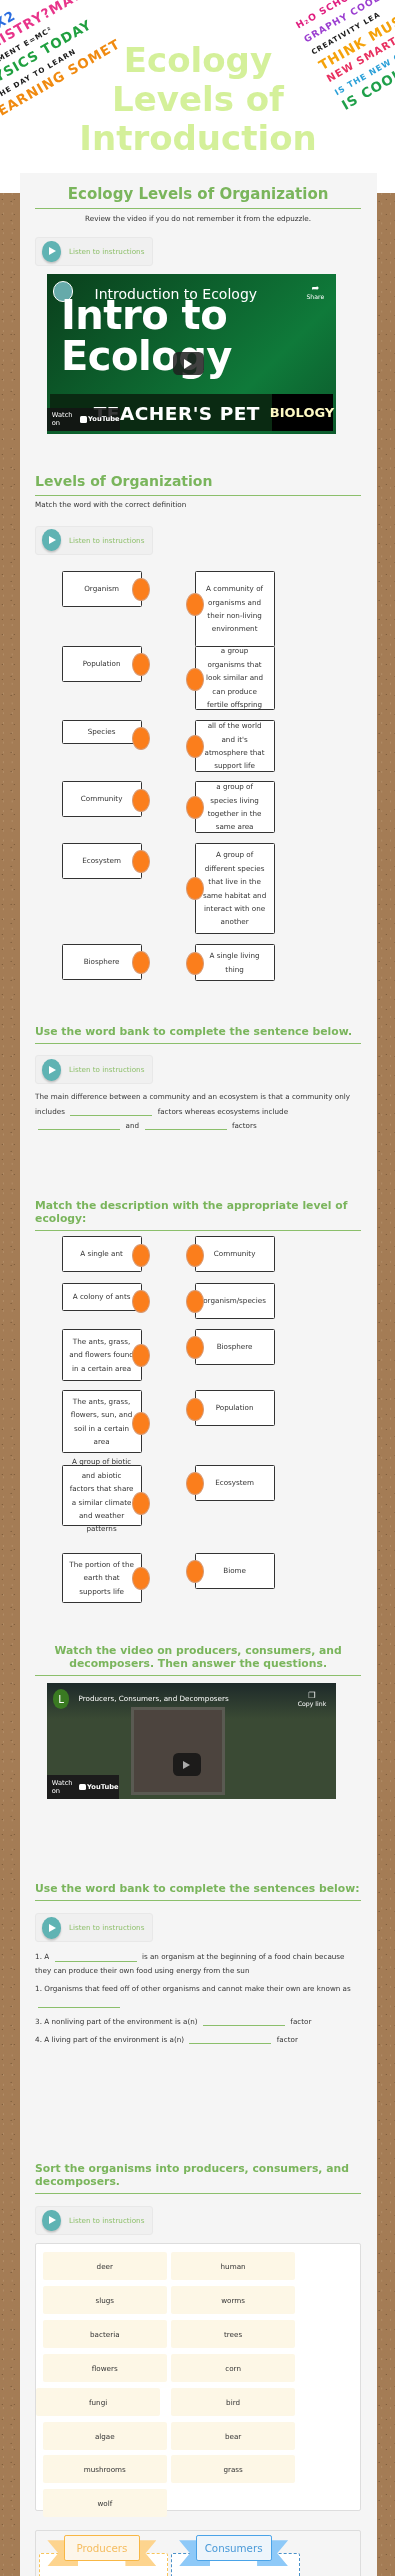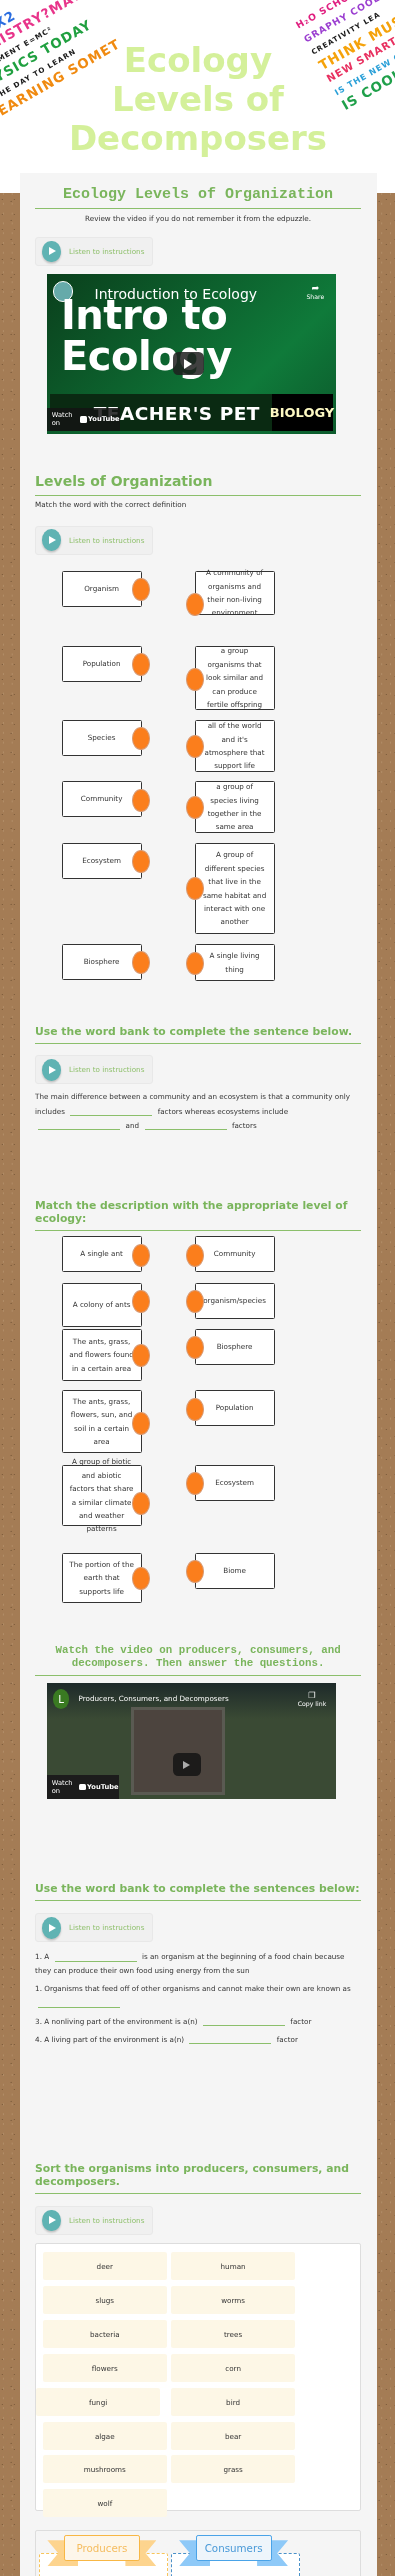--- a/index.html
+++ b/index.html
@@ -35,21 +35,21 @@
   .panel {
     position: absolute; left: 19.6px; top: 173px; width: 357px; height: 2514px;
     background: #f5f5f5;
   }
   .section { position: absolute; left: 15.5px; width: 326px; }
   .sec-title {
     font-family: "DejaVu Sans", sans-serif; font-weight: bold; color: #7ab55c;
     font-size: 13.4px; line-height: 15.5px;
   }
   .sec-title.sm { font-size: 10.8px; line-height: 13.4px; }
-  .sec-title.center { text-align: center; font-family: Liberation Mono, monospace; }
+  .sec-title.center { text-align: center; }
   .rule { height: 0.5px; background: #8bbf6b; margin-top: 5.2px; }
   .para { font-size: 7.2px; color: #333; line-height: 14px; }
   .listen {
     display: flex; align-items: center; width: 118px; height: 29px;
     background: #f0f0f0; border: 0.5px solid #e8e8e8; border-radius: 3.1px;
     padding-left: 6.2px;
   }
   .play-circle {
     width: 18.5px; height: 21.6px; border-radius: 50%; background: #5fb3b3;
     box-shadow: 0 1.5px 2.1px rgba(0,0,0,0.2);
@@ -106,21 +106,21 @@
     <span style="color:#9b3fd0;font-size:9.3px">GRAPHY COOL</span>
     <span style="color:#1a1a1a;font-size:7.2px">CREATIVITY LEA</span>
     <span style="color:#f5a20a">THINK MUSIC</span>
     <span style="color:#e83060;font-size:10.3px">NEW SMART &amp; WON</span>
     <span style="color:#2aa0d8;font-size:8.2px">IS THE NEW CU</span>
     <span style="color:#1fa04a">IS COOL PHY</span>
   </div>
   <div class="hero-title">
     <div>Ecology</div>
     <div>Levels of</div>
-    <div>Decomposers</div>
+    <div>Introduction</div>
   </div>
 </div>
 
 <div class="panel">
 
   <div class="section" style="top:14.4px">
     <div class="sec-title center" style="font-size:15px">Ecology Levels of Organization</div>
     <div class="rule"></div>
     <div class="para" style="text-align:center;margin-top:3.1px">Review the video if you do not remember it from the edpuzzle.</div>
     <div class="listen" style="margin-top:11.3px">
@@ -163,29 +163,29 @@
       <div class="play-circle">
           <div class="play-tri"></div>
         </div>
       <span class="listen-text">Listen to instructions</span>
     </div>
   </div>
 
   <div>
     <div class="match-box" style="left:42px;top:398px;width:80px;height:36px">Organism</div>
     <div class="dot" style="left:112px;top:405px"></div>
-    <div class="match-box" style="left:175px;top:398px;width:80px;height:44px">A community of organisms and their non-living environment</div>
+    <div class="match-box" style="left:175px;top:398px;width:80px;height:76px">A community of organisms and their non-living environment</div>
     <div class="dot" style="left:166px;top:420px"></div>
 
     <div class="match-box" style="left:42px;top:473px;width:80px;height:36px">Population</div>
     <div class="dot" style="left:112px;top:480px"></div>
     <div class="match-box" style="left:175px;top:473px;width:80px;height:64px">a group organisms that look similar and can produce fertile offspring</div>
     <div class="dot" style="left:166px;top:495px"></div>
 
-    <div class="match-box" style="left:42px;top:547px;width:80px;height:36px">Species</div>
+    <div class="match-box" style="left:42px;top:547px;width:80px;height:24px">Species</div>
     <div class="dot" style="left:112px;top:554px"></div>
     <div class="match-box" style="left:175px;top:547px;width:80px;height:52px">all of the world and it's atmosphere that support life</div>
     <div class="dot" style="left:166px;top:562px"></div>
 
     <div class="match-box" style="left:42px;top:608px;width:80px;height:36px">Community</div>
     <div class="dot" style="left:112px;top:616px"></div>
     <div class="match-box" style="left:175px;top:608px;width:80px;height:52px">a group of species living together in the same area</div>
     <div class="dot" style="left:166px;top:623px"></div>
 
     <div class="match-box" style="left:42px;top:670px;width:80px;height:36px">Ecosystem</div>
@@ -222,21 +222,21 @@
   <div class="section" style="top:1026px">
     <div class="sec-title sm">Match the description with the appropriate level of ecology:</div>
     <div class="rule" style="margin-top:4.1px"></div>
   </div>
   <div>
     <div class="match-box" style="left:42px;top:1063px;width:80px;height:36px">A single ant</div>
     <div class="dot" style="left:112px;top:1071px"></div>
     <div class="match-box" style="left:175px;top:1063px;width:80px;height:36px">Community</div>
     <div class="dot" style="left:166px;top:1071px"></div>
 
-    <div class="match-box" style="left:42px;top:1110px;width:80px;height:44px">A colony of ants</div>
+    <div class="match-box" style="left:42px;top:1110px;width:80px;height:28px">A colony of ants</div>
     <div class="dot" style="left:112px;top:1117px"></div>
     <div class="match-box" style="left:175px;top:1110px;width:80px;height:36px">organism/species</div>
     <div class="dot" style="left:166px;top:1117px"></div>
 
     <div class="match-box" style="left:42px;top:1156px;width:80px;height:52px">The ants, grass, and flowers found in a certain area</div>
     <div class="dot" style="left:112px;top:1171px"></div>
     <div class="match-box" style="left:175px;top:1156px;width:80px;height:36px">Biosphere</div>
     <div class="dot" style="left:166px;top:1163px"></div>
 
     <div class="match-box" style="left:42px;top:1217px;width:80px;height:63px">The ants, grass, flowers, sun, and soil in a certain area</div>

